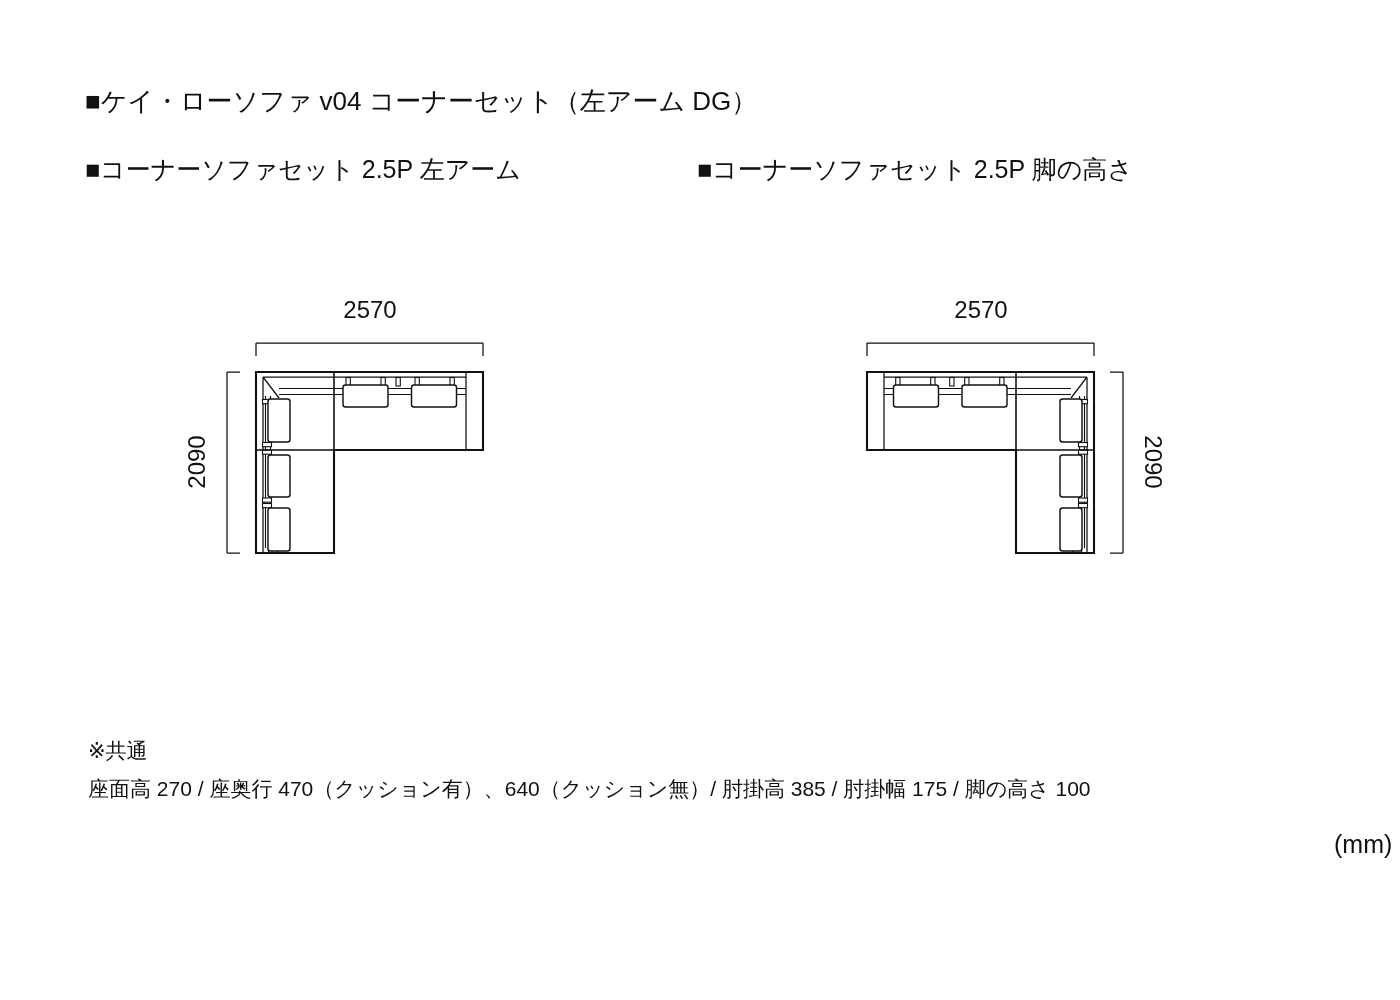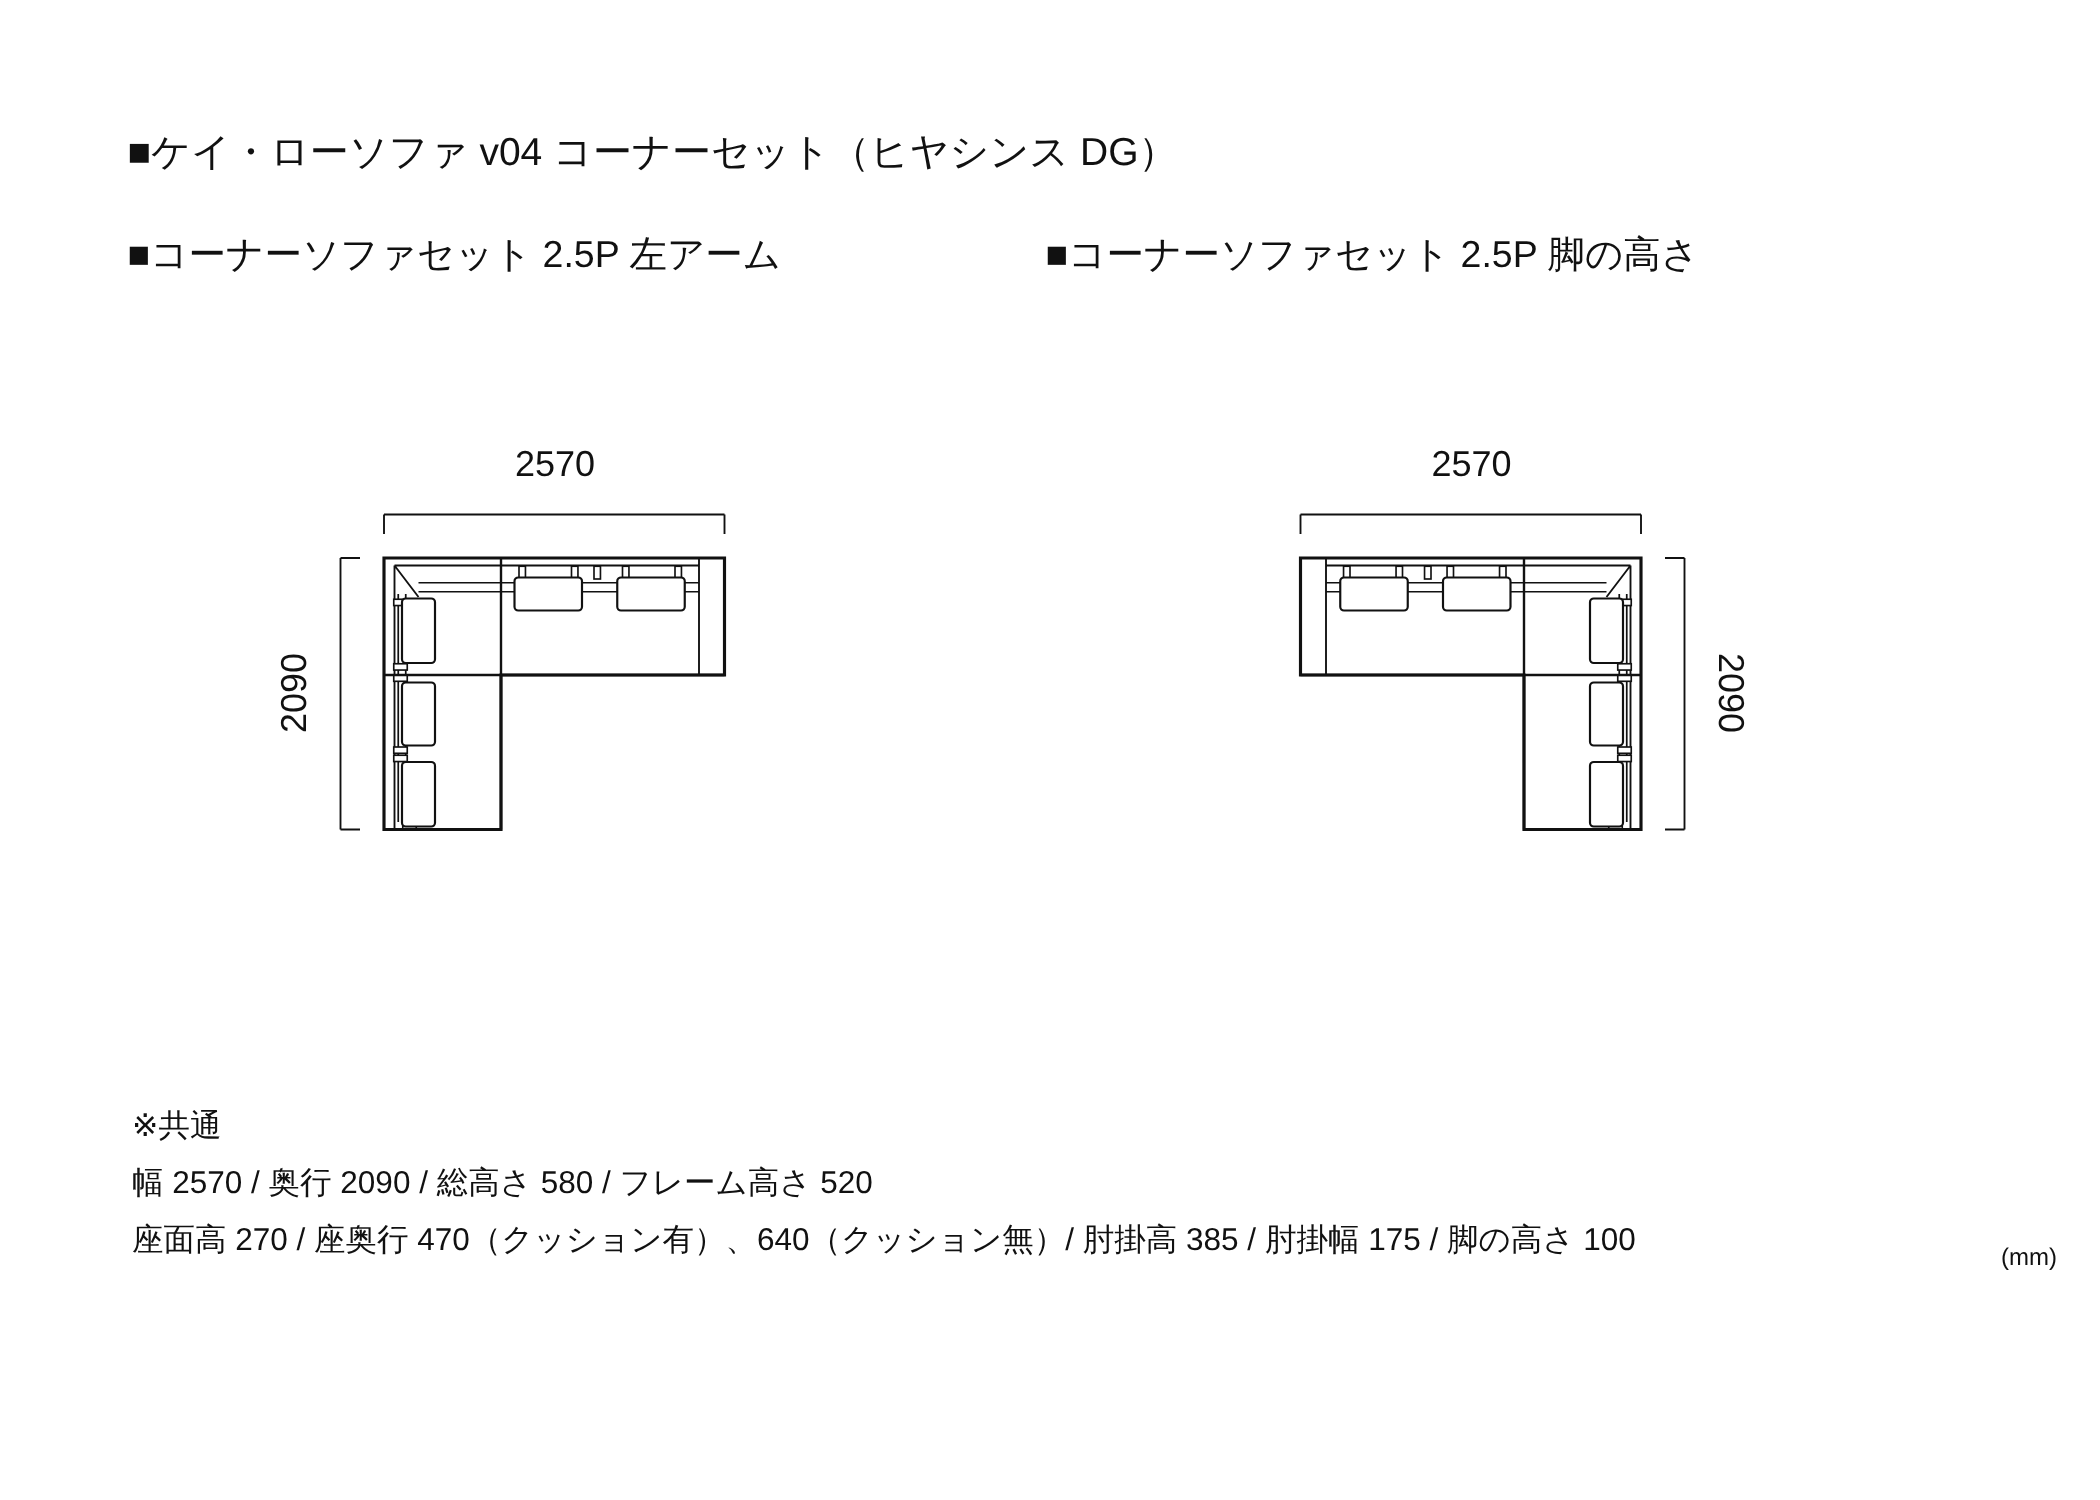--- a/index.html
+++ b/index.html
@@ -21,21 +21,21 @@
   .dim-label{position:absolute;font-size:24px;font-weight:500;color:#111;}
   .dim-width{top:1px;transform:translateX(-50%);}
   .diagram.left  .dim-width{left:220px;}
   .diagram.right .dim-width{left:141px;}
   .dim-depth{top:167px;}
   .diagram.left  .dim-depth{left:47px;transform:translate(-50%,-50%) rotate(-90deg);}
   .diagram.right .dim-depth{left:313px;transform:translate(-50%,-50%) rotate(90deg);}
 
   .notes{position:absolute;left:88px;top:732px;font-size:21px;line-height:38px;font-weight:500;}
   .notes div{white-space:nowrap;}
-  .unit-label{left:1334px;top:830px;font-size:16px;}
+  .unit-label{left:1334px;top:830px;font-size:25px;}
 
   
   .outer{fill:none;stroke:#111;stroke-width:2.1;}
   .mid{fill:none;stroke:#111;stroke-width:1.6;}
   .inner{fill:none;stroke:#111;stroke-width:1.25;}
   .band{fill:none;stroke:#111;stroke-width:1.15;}
   .dimline{fill:none;stroke:#111;stroke-width:1.25;}
   .tab{fill:#ffffff;stroke:#111;stroke-width:1.1;}
   .cushion{fill:#ffffff;stroke:#111;stroke-width:1.45;}
 </style>
@@ -75,21 +75,21 @@
         <rect class="cushion" x="118" y="160" width="22" height="42" rx="2.5"></rect>
         <rect class="cushion" x="118" y="213" width="22" height="43" rx="2.5"></rect>
 
         <path class="mid" d="M106 155 H333 M184 77 V258"></path>
 
         <path class="outer" d="M106 77 H333 V155 H184 V258 H106 Z"></path>
       </g>
     </defs>
   </svg>
 
-  <div class="txt page-title">■ケイ・ローソファ v04 コーナーセット（ヒヤシンス DG）</div>
+  <div class="txt page-title">■ケイ・ローソファ v04 コーナーセット（左アーム DG）</div>
 
   <div class="txt section-label left">■コーナーソファセット 2.5P 左アーム</div>
   <div class="txt section-label right">■コーナーソファセット 2.5P 脚の高さ</div>
 
   <div class="diagram left">
     <svg viewBox="0 0 360 290">
       <use href="#sofa-plan"></use>
     </svg>
     <div class="dim-label dim-width">2570</div>
     <div class="dim-label dim-depth">2090</div>
@@ -98,19 +98,18 @@
   <div class="diagram right">
     <svg viewBox="0 0 360 290">
       <use href="#sofa-plan" transform="translate(360,0) scale(-1,1)"></use>
     </svg>
     <div class="dim-label dim-width">2570</div>
     <div class="dim-label dim-depth">2090</div>
   </div>
 
   <div class="txt notes">
     <div>※共通</div>
-    <div>幅 2570 / 奥行 2090 / 総高さ 580 / フレーム高さ 520</div>
     <div>座面高 270 / 座奥行 470（クッション有）、640（クッション無）/ 肘掛高 385 / 肘掛幅 175 / 脚の高さ 100</div>
   </div>
 
   <div class="txt unit-label">(mm)</div>
 
 </div>
 
 </body></html>

